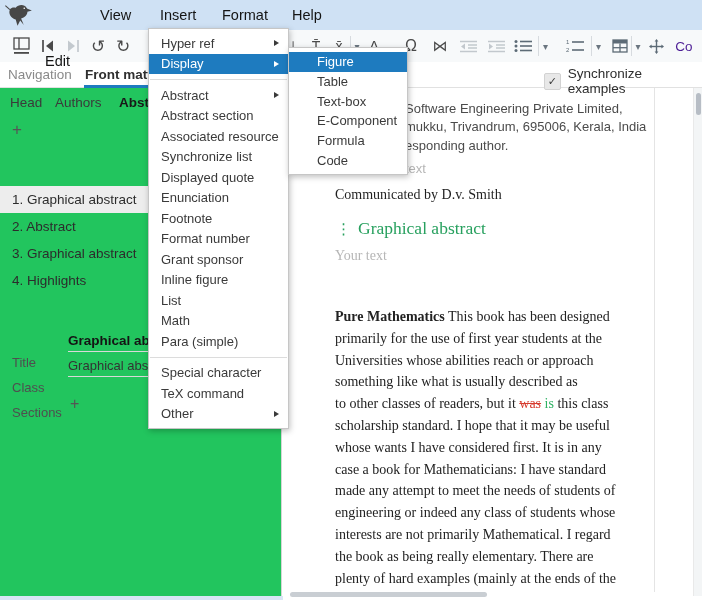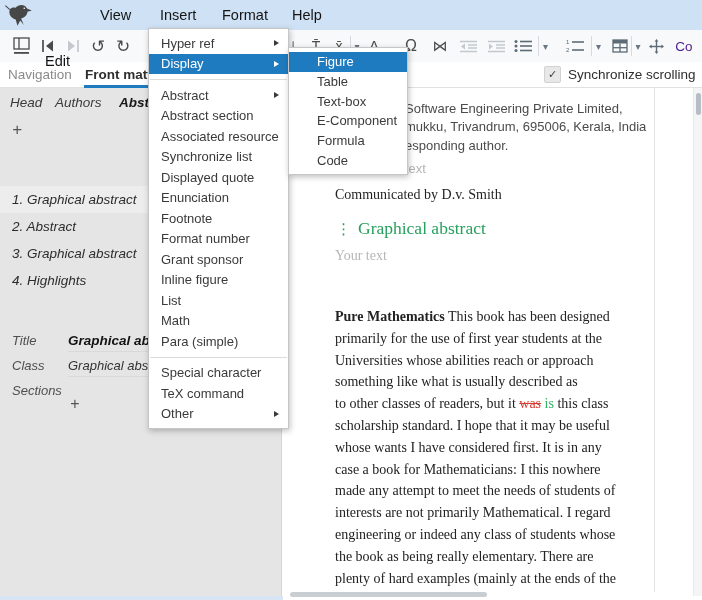--- a/index.html
+++ b/index.html
@@ -24,28 +24,28 @@
   .subheader{position:absolute;left:0;top:62px;width:702px;height:25px;background:#fff;
              border-bottom:1px solid #e1e1e1;z-index:1;}
   .vtab{position:absolute;top:0;height:25px;line-height:25px;font-size:13.5px;color:#8a8a8a;}
   .vtab.active{color:#2f2f2f;font-weight:bold;}
   .vtab-underline{position:absolute;left:84px;top:23px;width:197px;height:3px;background:var(--accent);}
   .sync{position:absolute;left:544px;top:4px;display:flex;align-items:center;gap:7px;}
   .checkbox{width:15px;height:15px;background:#e8e8e8;border:1px solid #d2d2d2;border-radius:2px;
             font-size:11px;line-height:15px;color:#3c3c3c;text-align:center;}
   .sync-label{font-size:13.5px;color:#2e2e2e;}
   
-  .leftpanel{position:absolute;left:0;top:88px;width:281px;height:512px;background:#e5e5e5;z-index:0;font-style:italic;}
+  .leftpanel{position:absolute;left:0;top:88px;width:281px;height:512px;background:#22c55e;z-index:0;}
   .lp-tab{position:absolute;top:0;height:30px;line-height:30px;font-size:13.5px;color:#3a3a3a;}
   .lp-tab.active{font-weight:bold;color:#191919;}
   .lp-plus{position:absolute;left:12px;top:30px;height:24px;line-height:24px;font-size:17px;color:#555;}
   .nav-list{position:absolute;left:0;top:98px;width:281px;}
   .nav-item{height:27px;line-height:27px;padding-left:12px;font-size:13.5px;color:#2c2c2c;cursor:default;}
   .nav-item.selected{background:#ededed;}
-  .f-label{position:absolute;left:12px;width:54px;font-size:13px;color:#4f4f4f;line-height:25px;}
+  .f-label{position:absolute;left:12px;width:54px;font-size:13px;color:#4f4f4f;line-height:25px;margin-top:22px;}
   .f-value{position:absolute;left:68px;width:210px;font-size:13px;color:#333;line-height:25px;white-space:nowrap;overflow:hidden;}
   .f-value.bold{font-weight:bold;font-size:13.5px;color:#141414;}
   .f-line{position:absolute;left:68px;width:204px;height:1px;background:#d9d9d9;}
   .lp-plus2{position:absolute;left:70px;top:306px;height:20px;line-height:20px;font-size:16px;color:#555;}
   .divider{position:absolute;left:281px;top:88px;width:1px;height:512px;background:#d5d5d5;z-index:2;}
   
   .content{position:absolute;left:283px;top:88px;width:410px;height:504px;background:#fff;overflow:hidden;}
   .page-edge{position:absolute;left:371px;top:0;width:1px;height:504px;background:#e4e4e4;}
   .frag{position:absolute;left:122px;font-size:13px;color:#4b4b4b;white-space:nowrap;}
   .frag.grey{color:#b5b5b5;}
@@ -208,21 +208,21 @@
   </div>
 
   <div class="subheader">
     <div id="view-tabs">
         <span class="vtab" style="left: 8px;">Navigation</span>
         <span class="vtab active" style="left: 85px;">Front matter</span>
       </div>
     <div class="vtab-underline"></div>
     <div class="sync">
       <span class="checkbox">✓</span>
-      <span class="sync-label">Synchronize scrolling</span>
+      <span class="sync-label">Synchronize examples</span>
     </div>
   </div>
 
   <div class="leftpanel">
     <div id="lp-tabs">
         <span class="lp-tab" style="left: 10px;">Head</span>
         <span class="lp-tab" style="left: 55px;">Authors</span>
         <span class="lp-tab active" style="left: 119px;">Abstract</span>
       </div>
     <span class="lp-plus">+</span>
@@ -259,24 +259,24 @@
     </div>
     <div class="placeholder serif">Your text</div>
     <div class="para serif" id="para">
         <div><span class="b">Pure Mathematics</span><span> This book has been designed</span></div>
         <div><span>primarily for the use of first year students at the</span></div>
         <div><span>Universities whose abilities reach or approach</span></div>
         <div><span>something like what is usually described as</span></div>
         <div><span>to other classes of readers, but it </span><span class="del">was</span><span> </span><span class="ins">is</span><span> this class</span></div>
         <div><span>scholarship standard. I hope that it may be useful</span></div>
         <div><span>whose wants I have considered first. It is in any</span></div>
-        <div><span>case a book for Mathematicians: I this nowhere</span></div>
+        <div><span>case a book for Mathematicians: I have standard</span></div>
         <div><span>made any attempt to meet the needs of students of</span></div>
+        <div><span>engineering or indeed any class of students whose</span></div>
         <div><span>interests are not primarily Mathematical. I regard</span></div>
-        <div><span>engineering or indeed any class of students whose</span></div>
         <div><span>the book as being really elementary. There are</span></div>
         <div><span>plenty of hard examples (mainly at the ends of the</span></div>
       </div>
     <div class="page-edge"></div>
   </div>
 
   <div class="vtrack">
     <div class="vthumb"></div>
   </div>
   <div class="hthumb"></div>

